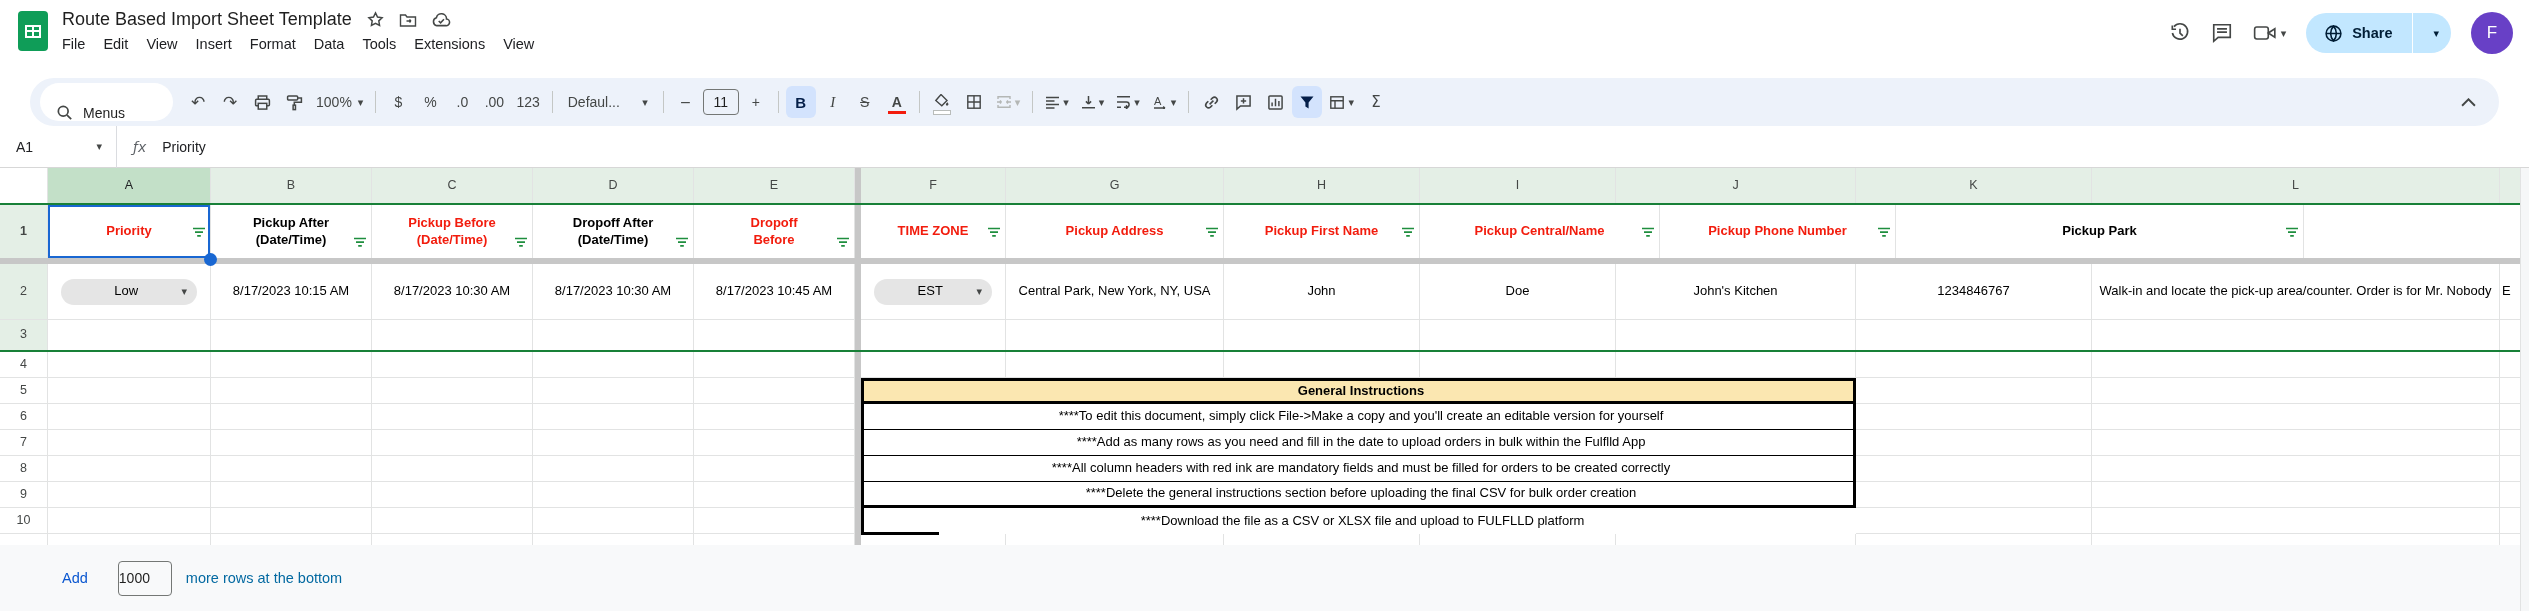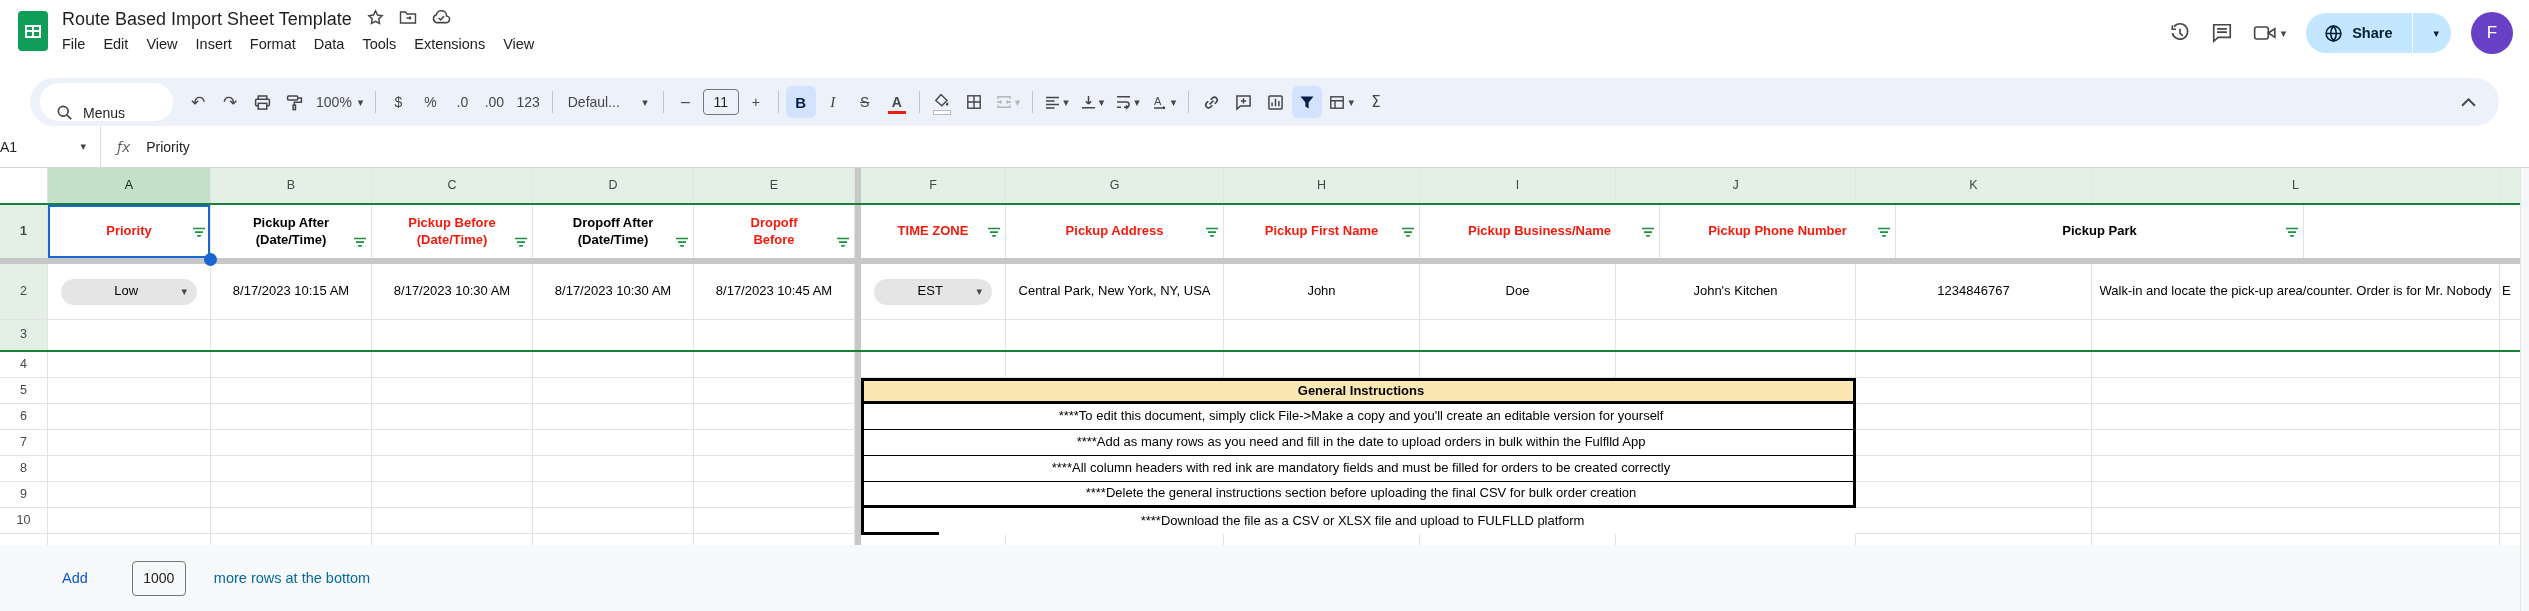--- a/index.html
+++ b/index.html
@@ -9,21 +9,21 @@
 
   
   .topbar { height: 78px; display: flex; align-items: flex-start; padding: 9px 16px 0 18px; }
   .sheets-logo { width: 30px; height: 40px; background: #0f9d58; border-radius: 4px; margin: 2px 14px 0 0;
     display: flex; align-items: center; justify-content: center; flex: none; }
   .sheets-logo .grid-glyph { width: 16px; height: 13px; border: 2px solid #fff;
     background:
       linear-gradient(#fff,#fff) 50% 0/2px 100% no-repeat,
       linear-gradient(#fff,#fff) 0 50%/100% 2px no-repeat; }
   .title-block { display: flex; flex-direction: column; }
-  .title-row { display: flex; align-items: flex-start; gap: 15px; }
+  .title-row { display: flex; align-items: center; gap: 15px; }
   .doc-title { font-size: 18px; color: #1f1f1f; }
   .mini-ic { color: #444746; display: flex; align-items: center; }
   .menubar { display: flex; gap: 2px; margin: 3px 0 0 -8px; }
   .menu-item { padding: 3px 8px; font-size: 14.5px; color: #202124; border-radius: 6px; cursor: default; }
   .top-right { margin-left: auto; display: flex; align-items: center; gap: 20px; margin-top: 3px; }
   .tr-ic { color: #444746; display: flex; align-items: center; }
   .camera-group { display: flex; align-items: center; gap: 4px; color: #444746; }
   .caret { font-family: "DejaVu Sans", sans-serif; font-size: 11px; color: #444746; line-height: 1; }
   .share-pill { height: 40px; border-radius: 20px; background: #c2e7ff; display: flex; align-items: stretch; overflow: hidden; gap: 8px; }
   .share-main { display: flex; align-items: center; gap: 9px; padding: 0 12px 0 18px; color: #001d35; font-size: 14.5px; font-weight: bold; }
@@ -50,21 +50,21 @@
   .b-bold { font-weight: bold; font-size: 15px; }
   .b-italic { font-style: italic; font-family: "Liberation Serif", serif; font-size: 15px; }
   .b-strike { text-decoration: line-through; font-size: 14px; }
   .color-a { position: relative; font-weight: bold; font-size: 14px; padding: 0 7px; }
   .color-a::after { content: ""; position: absolute; left: 6px; right: 6px; bottom: 4px; height: 3px; background: #f21c0d; }
   .fill-ic { position: relative; padding-bottom: 4px; }
   .fill-ic::after { content: ""; position: absolute; left: 6px; right: 6px; bottom: 3px; height: 3px; background: #fff; border: 1px solid #b9bcba; }
   .collapse-btn { margin-left: auto; margin-right: 6px; }
 
   
-  .formulabar { height: 42px; display: flex; align-items: center; font-size: 14px;
+  .formulabar { height: 42px; display: flex; align-items: center; padding-left: 16px; font-size: 14px;
     color: #202124; border-bottom: 1px solid #d7d7d7; }
   .name-box { width: 86px; display: flex; align-items: center; justify-content: space-between; }
   .fbar-sep { width: 1px; height: 42px; background: #dadce0; margin: 0 10px 0 14px; }
   .fx { font-style: italic; color: #5f6368; margin: 0 16px 0 6px; font-size: 14px; }
 
   
   .sheetgrid { position: relative; font-size: 13px; color: #000; width: 2520px; }
   .grow { display: flex; width: 2520px; }
   .cell { border-right: 1px solid #e2e3e3; border-bottom: 1px solid #e2e3e3; display: flex;
     align-items: center; justify-content: center; text-align: center; position: relative; line-height: 1.25; }
@@ -101,24 +101,24 @@
     border-left: 3px solid #000; border-right: 3px solid #000; white-space: nowrap; overflow: visible; }
   .ins-title { background: #fbe7b1; font-weight: bold; border-top: 3px solid #000; border-bottom: 3px solid #000; }
   .ins-last { border-bottom: 3px solid #000; }
   .ins-tail { border: none; border-left: 3px solid #000; position: relative; }
   .ins-tail::after { content: ""; position: absolute; left: -3px; bottom: -1px; width: 78px; border-bottom: 3px solid #000; }
   .clipcell { justify-content: flex-start; overflow: hidden; padding-left: 2px; }
   .scrolltrack { position: absolute; right: 0; top: 168px; bottom: 0; width: 9px; background: #f6f7f8;
     border-left: 1px solid #e2e3e3; z-index: 9; }
 
   
-  .footer { height: 66px; background: #f8f9fa; display: flex; align-items: center; padding-left: 62px; gap: 16px; }
+  .footer { height: 66px; background: #f8f9fa; display: flex; align-items: center; padding-left: 62px; gap: 2px; }
   .add-btn { color: #0b57d0; font-size: 14.5px; margin-right: 28px; }
   .rows-input { width: 54px; height: 35px; border: 1px solid #747775; border-radius: 4px; background: transparent;
-    text-align: center; font-size: 14px; color: #1f1f1f; font-family: "Liberation Sans", sans-serif; margin-right: 12px; }
+    text-align: left; font-size: 14px; color: #1f1f1f; font-family: "Liberation Sans", sans-serif; margin-right: 12px; }
   .footer-suffix { font-size: 14.5px; color: #0369a1; }
   svg { display: block; }
 </style>
 </head>
 <body>
 
 <div class="topbar">
   <div class="sheets-logo">
       <div class="grid-glyph"></div>
     </div>
@@ -424,21 +424,21 @@
     </div>
     <div class="cell cH red single">
       <span>Pickup First Name</span>
       <span class="flt">
           <svg width="14" height="12" viewBox="0 0 14 12" fill="none" stroke="#1e8e3e" stroke-width="1.7">
             <path d="M1 1.5h12M3 5.2h8M5.2 8.9h3.6"></path>
           </svg>
         </span>
     </div>
     <div class="cell cJ red single">
-      <span>Pickup Business/Name</span>
+      <span>Pickup Central/Name</span>
       <span class="flt">
           <svg width="14" height="12" viewBox="0 0 14 12" fill="none" stroke="#1e8e3e" stroke-width="1.7">
             <path d="M1 1.5h12M3 5.2h8M5.2 8.9h3.6"></path>
           </svg>
         </span>
     </div>
     <div class="cell cK red single">
       <span>Pickup Phone Number</span>
       <span class="flt">
           <svg width="14" height="12" viewBox="0 0 14 12" fill="none" stroke="#1e8e3e" stroke-width="1.7">

